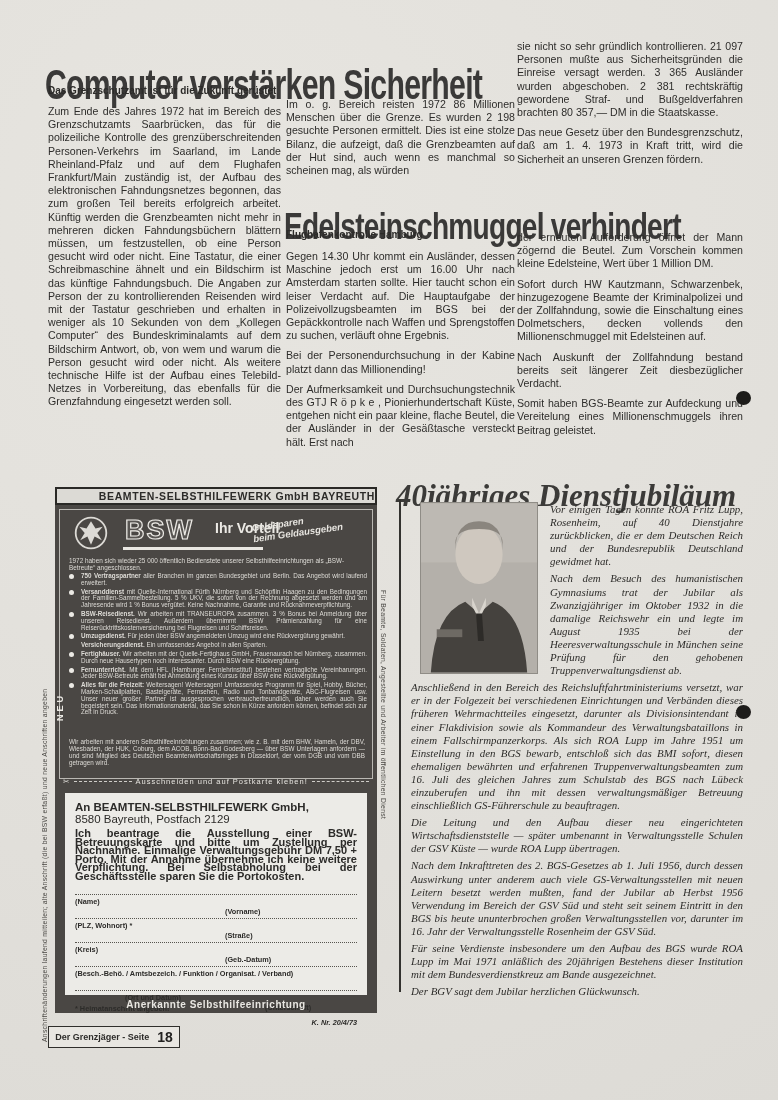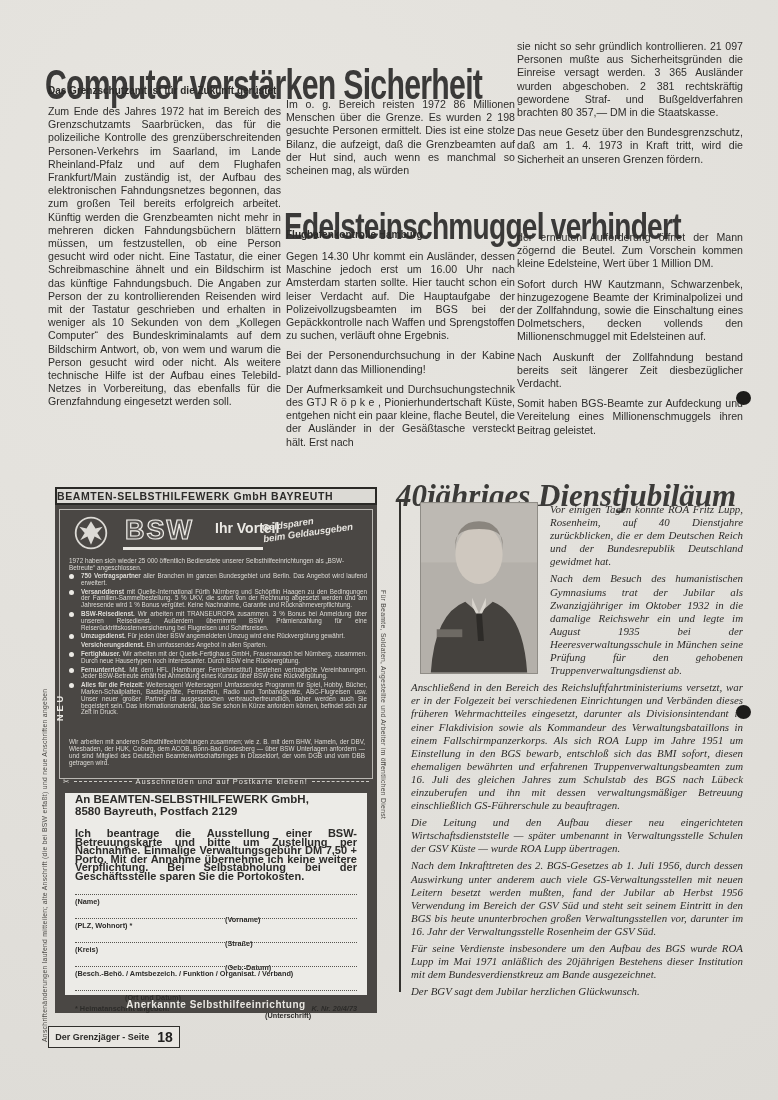--- a/index.html
+++ b/index.html
@@ -23,56 +23,56 @@
   .c1{left:48px;top:84px;width:233px;}
   .c2{left:286px;top:98px;width:229px;}
   .c3{left:517px;top:40px;width:226px;}
   .a2sub{position:absolute;left:286px;top:228px;width:229px;}
   .a2c1{left:286px;top:250px;width:229px;}
   .a2c2{left:517px;top:231px;width:226px;}
   
   .ad-wrap{position:absolute;left:55px;top:487px;width:322px;}
   .ad-header{
     box-sizing:border-box;width:322px;height:18px;background:#dcdad5;border:2px solid #2a2926;
-    font-weight:700;font-size:10.5px;letter-spacing:.6px;text-align:left;line-height:14px;color:#2c2b29;
+    font-weight:700;font-size:10.5px;letter-spacing:.6px;text-align:right;line-height:14px;color:#2c2b29;
   }
   .ad-dark{position:relative;width:322px;height:508px;background:#4a4744;color:#dedcd7;}
   .ad-border{position:absolute;left:4px;top:4px;right:4px;height:268px;border:1px solid #bab8b3;pointer-events:none;}
-  .ad-logo-row{position:absolute;left:10px;top:8px;right:10px;height:42px;}
+  .ad-logo-row{position:absolute;left:10px;top:8px;right:20px;height:42px;}
   .ad-eagle{position:absolute;left:8px;top:2px;width:36px;height:36px;}
   .ad-brand{position:absolute;left:60px;top:4px;font-size:27px;font-weight:700;letter-spacing:2px;
     color:rgba(255,255,255,.08);-webkit-text-stroke:1.2px #eceae5;line-height:1;}
   .ad-brand-bar{position:absolute;left:58px;top:34px;width:140px;height:3px;background:#e9e7e2;}
   .ad-claim{position:absolute;left:150px;top:8px;font-size:14px;font-weight:700;color:#eceae5;line-height:1;}
   .ad-slogan{position:absolute;right:0px;top:2px;width:105px;transform:rotate(-8deg);
     font-style:italic;font-weight:700;font-size:9.5px;line-height:11px;color:#e6e4df;}
   .ad-intro{position:absolute;left:14px;top:52px;right:12px;font-size:6.4px;line-height:7px;}
   .ad-bullets{position:absolute;left:14px;top:68px;right:10px;height:164px;overflow:hidden;}
   .ad-bullet{position:relative;padding-left:12px;margin:0 0 2px 0;font-size:6.3px;line-height:6.8px;text-align:justify;}
   .ad-bullet .dot{position:absolute;left:0;top:1px;width:5px;height:5px;border-radius:50%;background:#eceae5;}
   .ad-bullet .b-lead{font-weight:700;}
   .ad-bullet.no-dot{padding-left:12px;}
   .ad-neu{position:absolute;left:0px;top:188px;writing-mode:vertical-rl;transform:rotate(180deg);
     font-weight:700;font-size:9px;letter-spacing:3px;color:#eceae5;}
   .ad-closing{position:absolute;left:14px;top:234px;right:12px;font-size:6.3px;line-height:6.9px;text-align:justify;}
   .ad-cutline{position:absolute;left:8px;top:272px;right:8px;font-size:7.5px;letter-spacing:1px;color:#e6e4df;
     display:flex;align-items:center;gap:4px;white-space:nowrap;}
   .ad-cutline .dashes{flex:1;border-top:1.5px dashed #cfcdc8;}
   .ad-coupon{position:absolute;left:10px;top:288px;width:302px;height:202px;background:#ecebe7;color:#2c2b29;
-    box-sizing:border-box;padding:0 10px 4px 10px;}
+    box-sizing:border-box;padding:8px 10px 4px 10px;}
   .coupon-to1{font-weight:700;font-size:11.5px;margin:0;}
-  .coupon-to2{font-weight:700;font-size:11.5px;margin:0 0 12px 0;}
+  .coupon-to2{font-weight:400;font-size:11.5px;margin:0 0 4px 0;}
   .coupon-body{font-size:11px;line-height:8.6px;text-align:justify;font-weight:600;margin:0 0 6px 0;}
   .f-row{position:relative;border-top:1px dotted #57554f;margin-top:13px;padding-top:1px;height:9px;
     font-size:7.3px;font-weight:600;}
   .f-row .fl{position:absolute;left:0;top:2px;}
-  .f-row .fr{position:absolute;left:150px;top:20px;}
+  .f-row .fr{position:absolute;left:150px;top:12px;}
   .coupon-note-row{position:relative;height:10px;margin-top:3px;font-size:7.3px;font-weight:600;}
   .coupon-note-row .note{position:absolute;left:0;top:0;}
-  .coupon-note-row .knr{position:absolute;right:0;top:0;font-style:italic;}
+  .coupon-note-row .knr{position:absolute;right:0;top:14px;font-style:italic;}
   .ad-footer{position:absolute;left:0;right:0;top:494px;text-align:center;font-weight:700;font-size:10px;
     color:#e9e7e2;letter-spacing:.5px;}
   .side-text{position:absolute;writing-mode:vertical-rl;font-size:6.8px;color:#4a4844;letter-spacing:.3px;}
   .side-left{left:41px;top:556px;height:486px;transform:rotate(180deg);}
   .side-right{left:380px;top:590px;height:400px;}
   
   .h3-head{position:absolute;left:396px;top:452px;font-family:"Liberation Serif", serif;font-style:italic;
     font-weight:700;font-size:31px;color:#3b3a38;letter-spacing:0px;white-space:nowrap;}
   .rule-v{position:absolute;left:399px;top:500px;width:2px;height:492px;background:#33322f;}
   .a3{position:absolute;left:411px;top:499px;width:332px;font-family:"Liberation Serif", serif;font-style:italic;

